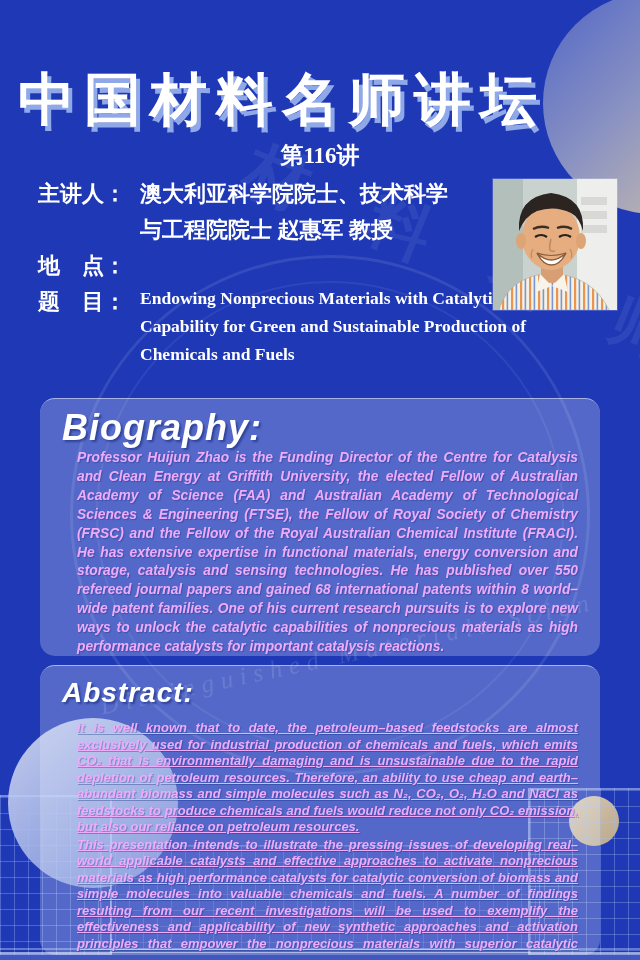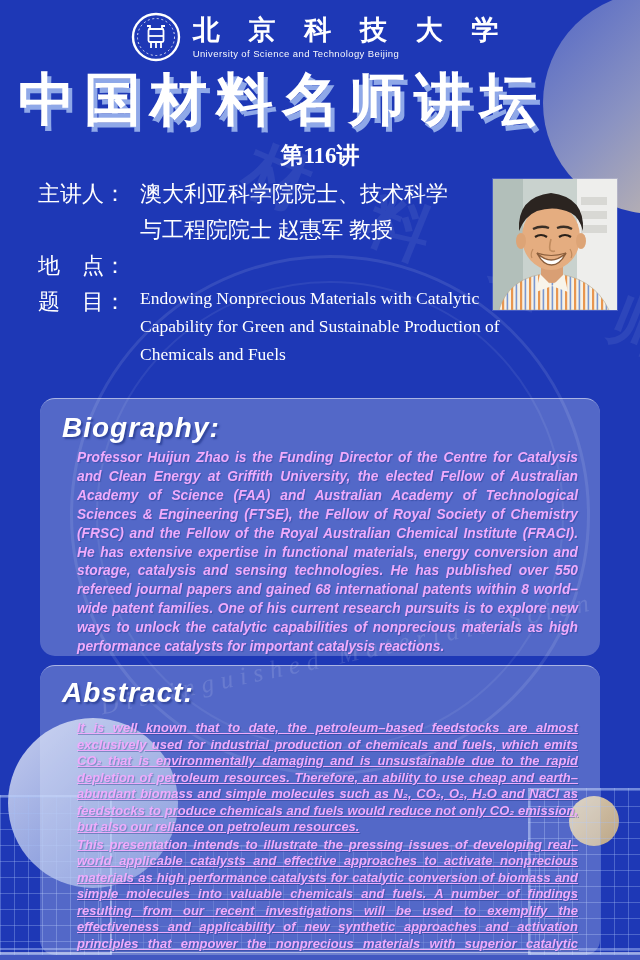--- a/index.html
+++ b/index.html
@@ -74,21 +74,21 @@
     position:absolute; left:0; top:68px; width:564px; text-align:center; z-index:5;
     font-weight:900; font-size:57px; letter-spacing:9px; line-height:62px;
     text-shadow:4px 5px 0 #8fa8e8; white-space:nowrap;
   }
   .lecture-no{
     position:absolute; left:0; top:140px; width:640px; text-align:center; z-index:5;
     font-family:"Liberation Serif", serif; font-weight:bold; font-size:23px;
   }
   
   .info{position:absolute; left:38px; top:176px; width:560px; z-index:5;
-    font-family:"Liberation Serif", serif; font-weight:normal; font-size:22px; line-height:36px;}
+    font-family:"Liberation Serif", serif; font-weight:bold; font-size:22px; line-height:36px;}
   .info-row{display:flex; align-items:flex-start;}
   .info-label{flex:0 0 102px; white-space:nowrap;}
   .info-value{white-space:nowrap;}
   .topic-value{
     white-space:normal; width:412px; font-size:17.5px; line-height:28px;
   }
   
   .photo{position:absolute; left:493px; top:179px; width:124px; height:131px; z-index:5;
     box-shadow:0 0 0 1px rgba(255,255,255,.18);}
   
@@ -97,21 +97,21 @@
     background:rgba(230,238,252,0.27);
     border-radius:15px; border-top:1px solid rgba(255,255,255,0.5);
     padding:10px 22px; overflow:hidden;
   }
   .panel-bio{top:398px; height:258px;}
   .panel-abs{top:665px; height:290px;}
   .panel-heading{
     font-style:italic; font-weight:bold; letter-spacing:1px;
     text-shadow:2px 2px 2px rgba(20,40,120,.55);
   }
-  .panel-bio .panel-heading{font-size:28px; line-height:38px; margin-bottom:2px;}
+  .panel-bio .panel-heading{font-size:36px; line-height:38px; margin-bottom:2px;}
   .panel-abs .panel-heading{font-size:28px; line-height:34px; margin-bottom:10px;}
   .panel-body{
     font-style:italic; font-weight:bold; color:#f0abfc;
     text-align:justify;
     text-shadow:1px 1px 1px rgba(20,40,120,.35);
     margin-left:15px;
   }
   .panel-bio .panel-body{font-size:13.8px; line-height:18.9px;}
   .panel-abs .panel-body{font-size:13px; line-height:16.5px;text-decoration:underline;}
   .panel-abs .panel-body + .panel-body{margin-top:1px;}
@@ -127,38 +127,20 @@
   <div class="decor seal-circle-outer"></div>
   <div class="decor seal-circle-inner"></div>
   <div class="decor wm-cn">材 料 名 师 讲</div>
   <div class="decor wm-en">Distinguished Materials Scien</div>
   <div class="decor building building-left"></div>
   <div class="decor building building-right"></div>
   <div class="decor building building-center"></div>
   <div class="decor ground-line"></div>
   <div class="decor bottom-bar"></div>
 
-  <div class="header">
-    <svg class="logo" viewBox="0 0 50 50">
-      <circle cx="25" cy="25" r="23" fill="none" stroke="#ffffff" stroke-width="2.4"></circle>
-      <circle cx="25" cy="25" r="18.5" fill="none" stroke="#ffffff" stroke-width="0.8" stroke-dasharray="2 2.6"></circle>
-
-      <g stroke="#ffffff" stroke-width="1.8" fill="none">
-        <path d="M17.5 17 h15"></path>
-        <path d="M19 17 v-3 h-3 M31 17 v-3 h3"></path>
-        <rect x="17.5" y="17" width="15" height="13" rx="1.5"></rect>
-        <path d="M17.5 24 h15"></path>
-        <path d="M20 30 v6 M25 30 v6 M30 30 v6"></path>
-      </g>
-    </svg>
-    <div class="uni-names">
-      <div class="uni-cn">北 京 科 技 大 学</div>
-      <div class="uni-en">University of Science and Technology Beijing</div>
-    </div>
-  </div>
 
   <div class="main-title">中国材料名师讲坛</div>
   <div class="lecture-no">第116讲</div>
 
   <div class="info">
     <div class="info-row">
       <span class="info-label">主讲人：</span>
       <span class="info-value">
         <span style="display:block;">澳大利亚科学院院士、技术科学</span>
         <span style="display:block;">与工程院院士 赵惠军 教授</span>

